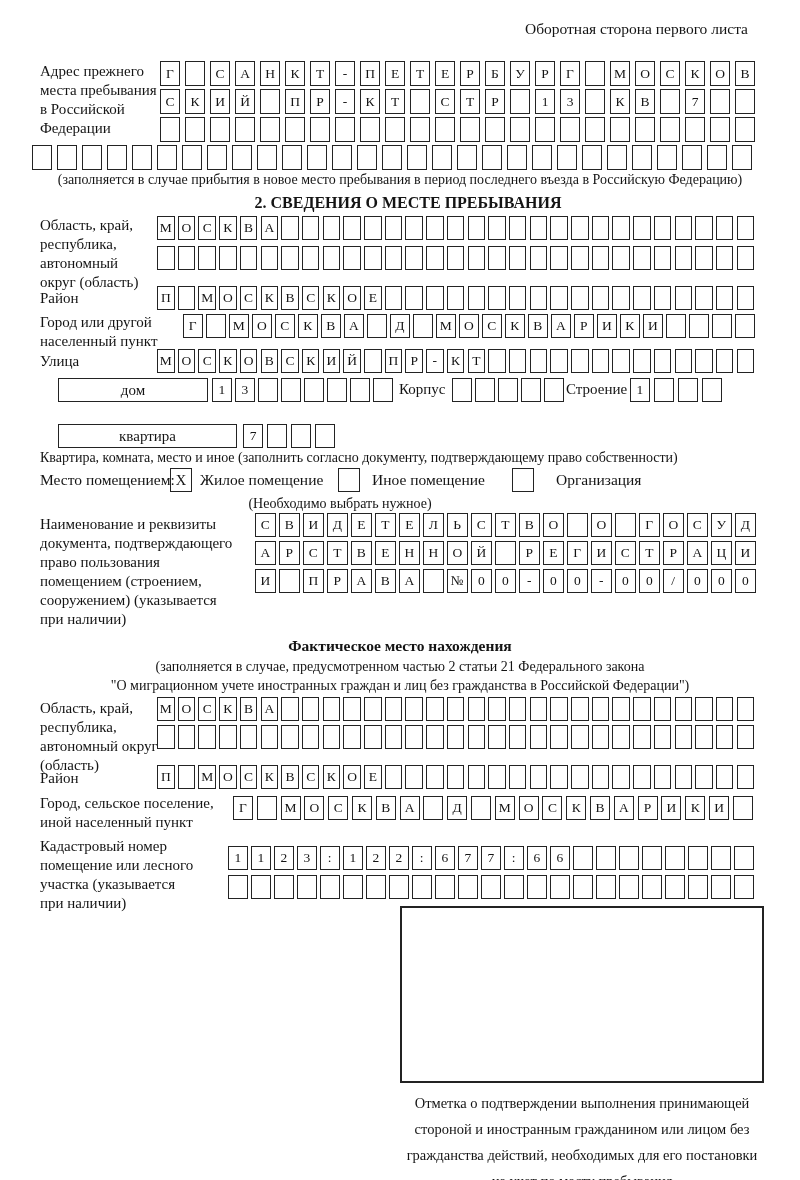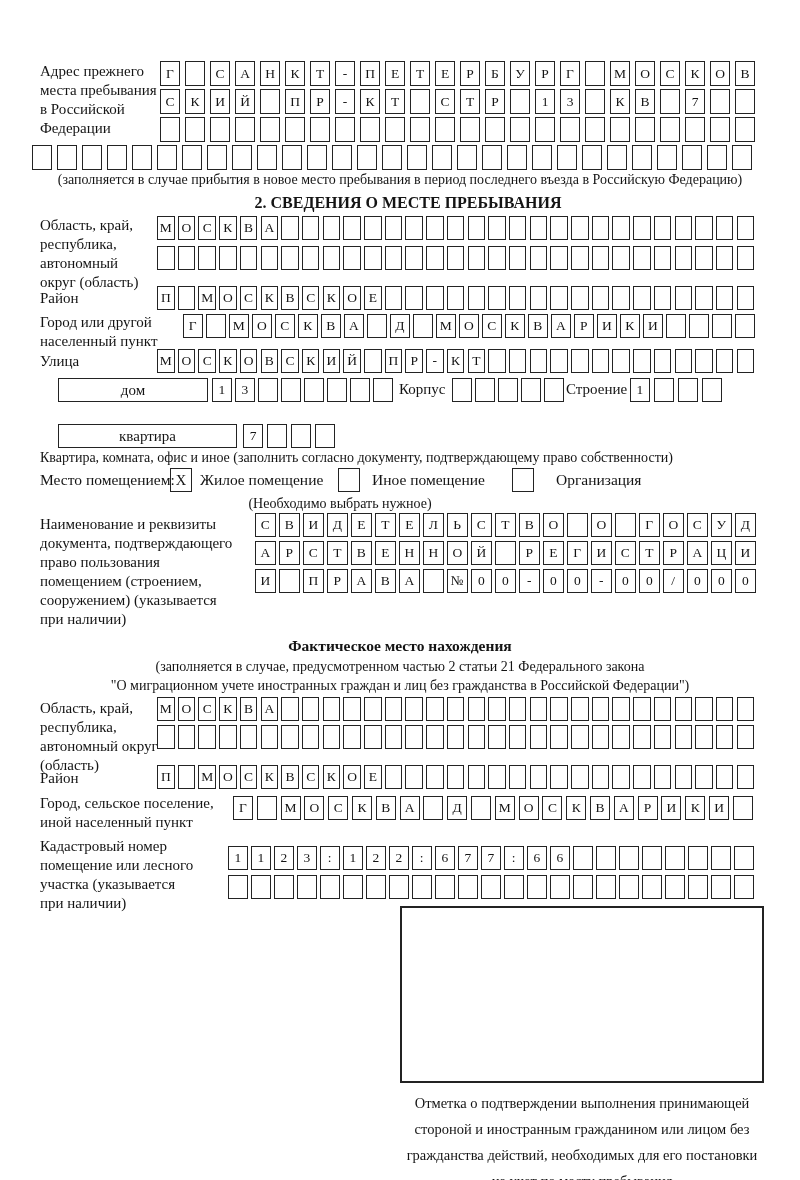--- a/index.html
+++ b/index.html
@@ -21,20 +21,21 @@
             box-sizing:border-box;border:2px solid #232323;background:#fff;}
   .caption{position:absolute;left:390px;top:1090px;width:384px;text-align:center;
            font-size:14.5px;line-height:26px;white-space:pre-line;}
   .hdr{position:absolute;top:20px;right:52px;font-size:15.5px;}
 </style>
 </head>
 <body>
 
 <div id="page">
 
+  <div class="hdr">Оборотная сторона первого листа</div>
 
   <div class="lbl" style="left:40px;top:62px;">Адрес прежнего
 места пребывания
 в Российской
 Федерации</div>
   <div class="grid" style="left: 160px; top: 61px; width: 600px; height: 25px;">
       <span class="cell" style="left: 0px; width: 20px; height: 25px;">Г</span>
       <span class="cell" style="left: 25px; width: 20px; height: 25px;"></span>
       <span class="cell" style="left: 50px; width: 20px; height: 25px;">С</span>
       <span class="cell" style="left: 75px; width: 20px; height: 25px;">А</span>
@@ -336,21 +337,21 @@
       <span class="cell" style="left: 72px; width: 19.5px; height: 24px;"></span>
     </div>
 
   <div class="namebox" style="left:58px;top:424px;width:179px;">квартира</div>
   <div class="grid" style="left: 243px; top: 424px; width: 96px; height: 24px;">
       <span class="cell" style="left: 0px; width: 20px; height: 24px;">7</span>
       <span class="cell" style="left: 24px; width: 20px; height: 24px;"></span>
       <span class="cell" style="left: 48px; width: 20px; height: 24px;"></span>
       <span class="cell" style="left: 72px; width: 20px; height: 24px;"></span>
     </div>
-  <div class="noteL" style="left:40px;top:450px;">Квартира, комната, офис и иное (заполнить согласно документу, подтверждающему право собственности)</div>
+  <div class="noteL" style="left:40px;top:450px;">Квартира, комната, место и иное (заполнить согласно документу, подтверждающему право собственности)</div>
 
   <div class="stayLbl" style="left:40px;top:471px;">Место помещением:</div>
   <div class="chk" style="left:170px;top:468px;">X</div>
   <div class="stayLbl" style="left:200px;top:471px;">Жилое помещение</div>
   <div class="chk" style="left:338px;top:468px;"></div>
   <div class="stayLbl" style="left:372px;top:471px;">Иное помещение</div>
   <div class="chk" style="left:512px;top:468px;"></div>
   <div class="stayLbl" style="left:556px;top:471px;">Организация</div>
   <div class="noteL" style="left:190px;top:496px;width:300px;text-align:center;">(Необходимо выбрать нужное)</div>
 

